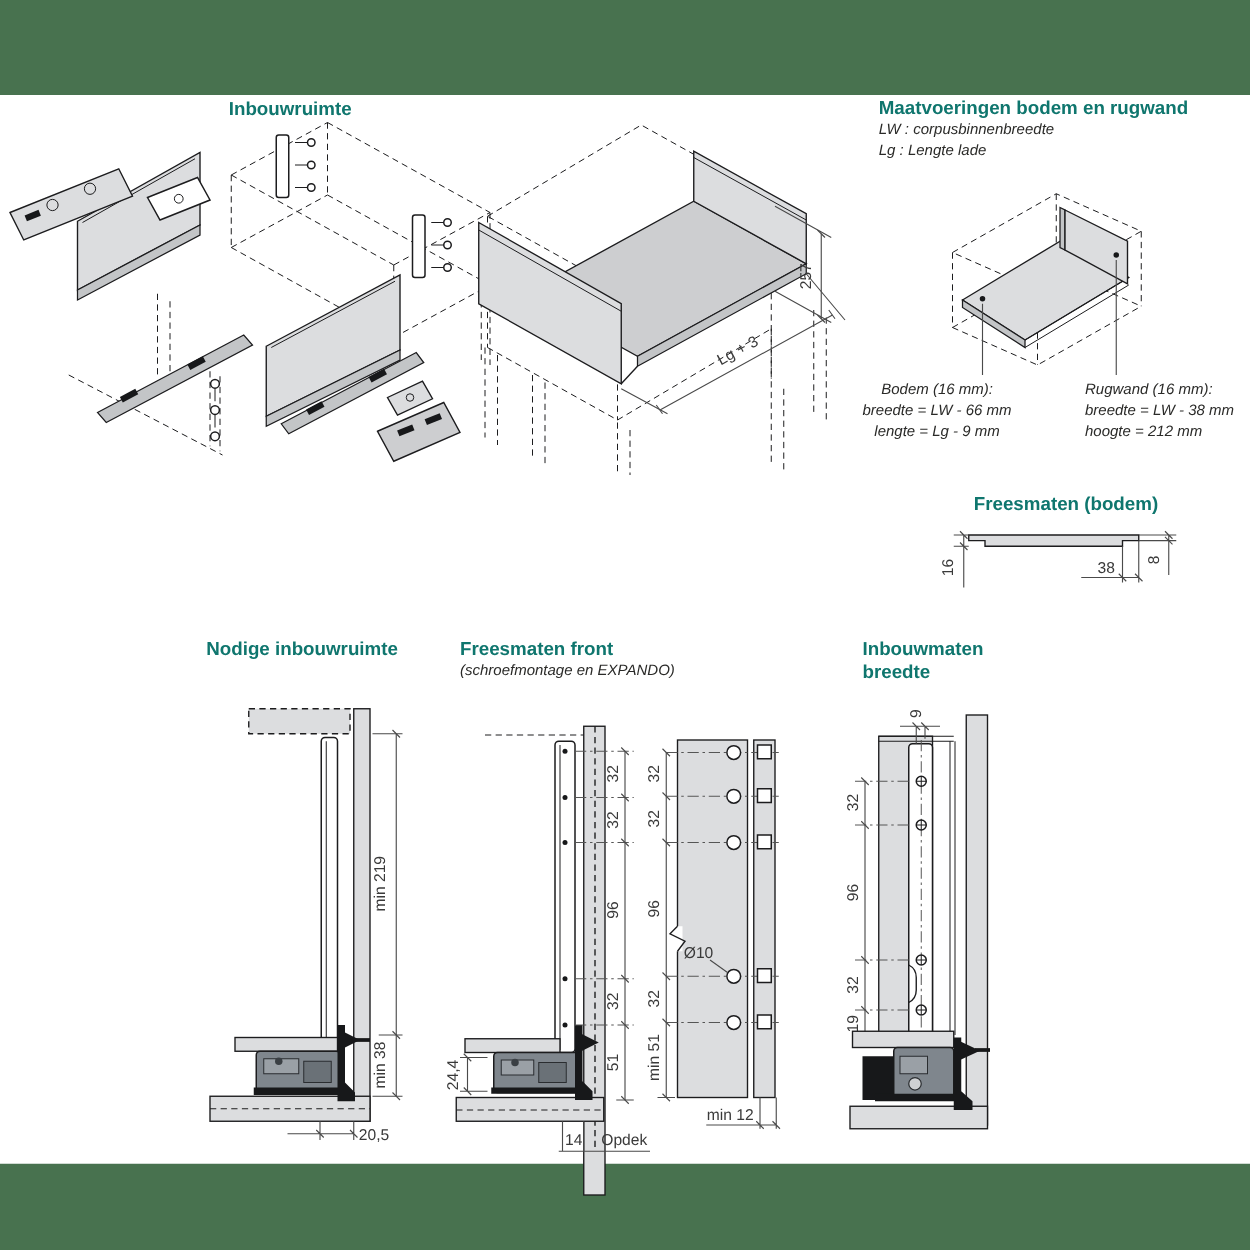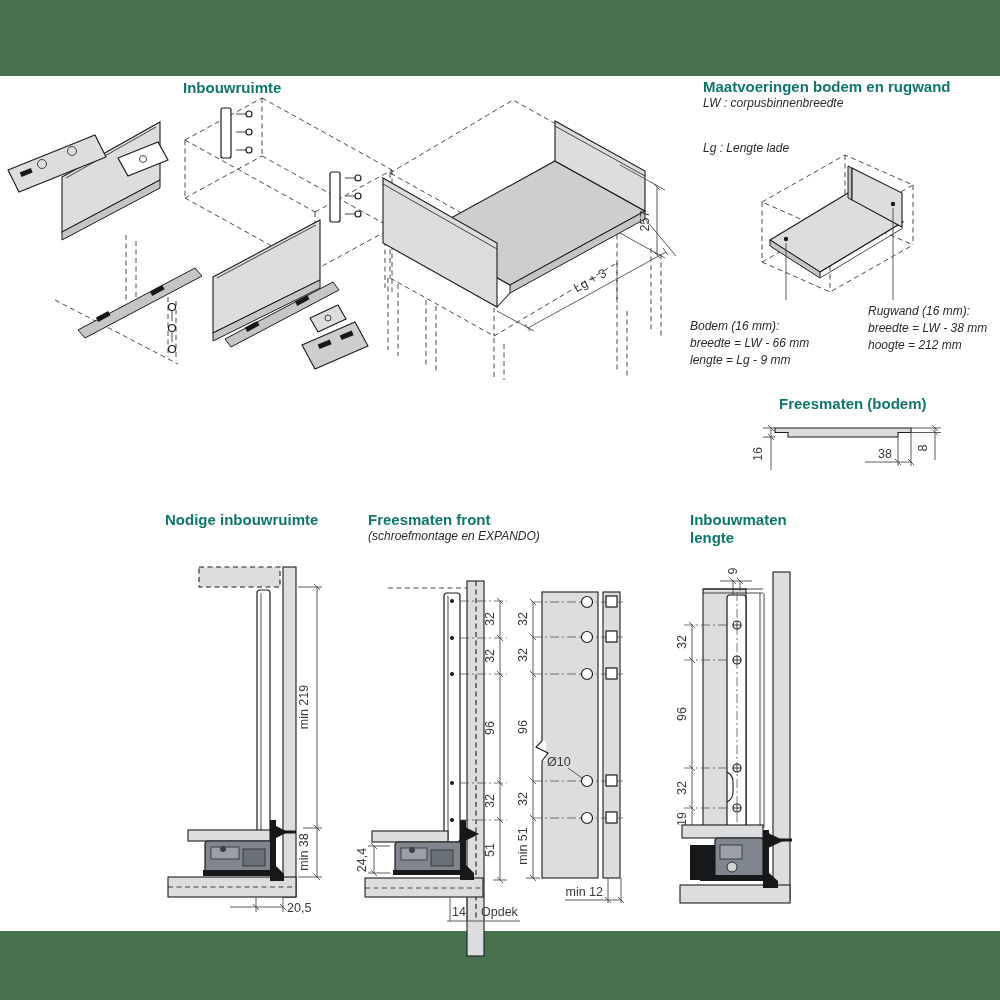--- a/index.html
+++ b/index.html
@@ -29,39 +29,39 @@
 </head>
 <body>
 
 <div id="band-top" class="band"></div>
 <div id="band-bottom" class="band"></div>
 
 <div class="abs title" style="left:183px;top:79px;">Inbouwruimte</div>
 
 <div class="abs title" style="left:703px;top:78px;">Maatvoeringen bodem en rugwand</div>
 <div class="abs body-txt" style="left:703px;top:95px;">LW : corpusbinnenbreedte</div>
-<div class="abs body-txt" style="left:703px;top:112px;margin-top:28px;">Lg : Lengte lade</div>
-
-<div class="abs body-txt" style="left:690px;top:318px;">
+<div class="abs body-txt" style="left:703px;top:112px;">Lg : Lengte lade</div>
+
+<div class="abs body-txt" style="left:690px;top:303px;text-align:center;">
   <div>Bodem (16 mm):</div>
   <div>breedte = LW - 66 mm</div>
   <div>lengte = Lg - 9 mm</div>
 </div>
 <div class="abs body-txt" style="left:868px;top:303px;">
   <div>Rugwand (16 mm):</div>
   <div>breedte = LW - 38 mm</div>
   <div>hoogte = 212 mm</div>
 </div>
 
 <div class="abs title" style="left:779px;top:395px;">Freesmaten (bodem)</div>
 <div class="abs title" style="left:165px;top:511px;">Nodige inbouwruimte</div>
 <div class="abs title" style="left:368px;top:511px;">Freesmaten front</div>
 <div class="abs body-txt" style="left:368px;top:528px;">(schroefmontage en EXPANDO)</div>
 <div class="abs title" style="left:690px;top:511px;">Inbouwmaten</div>
-<div class="abs title" style="left:690px;top:529px;">lengte</div>
+<div class="abs title" style="left:690px;top:529px;">breedte</div>
 
 <svg style="left:0;top:92px;" width="400" height="300" viewBox="0 0 400 300">
 
   <g class="thin dash">
     <path d="M185,48 L262,6 M262,6 L392,78 M185,48 L315,120 M315,120 L392,78"></path>
     <path d="M185,48 V106 M262,6 V64 M392,78 V136 M315,120 V178"></path>
     <path d="M185,106 L315,178 M315,178 L392,136 M185,106 L262,64 M262,64 L392,136"></path>
     <path d="M55,208 L178,272"></path>
     <path d="M168,205 V265 M176,209 V269"></path>
     <path d="M385,132 V196 M392,136 V200"></path>

